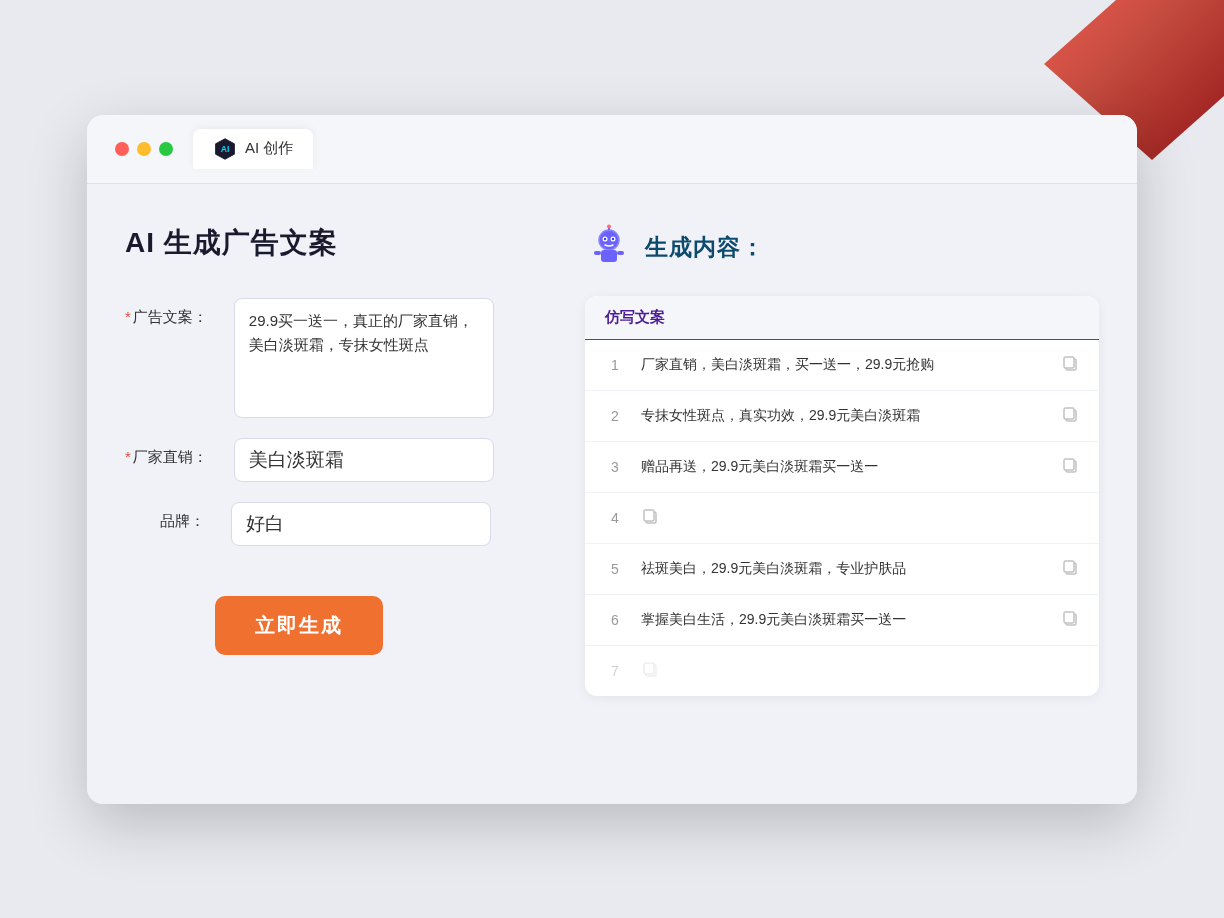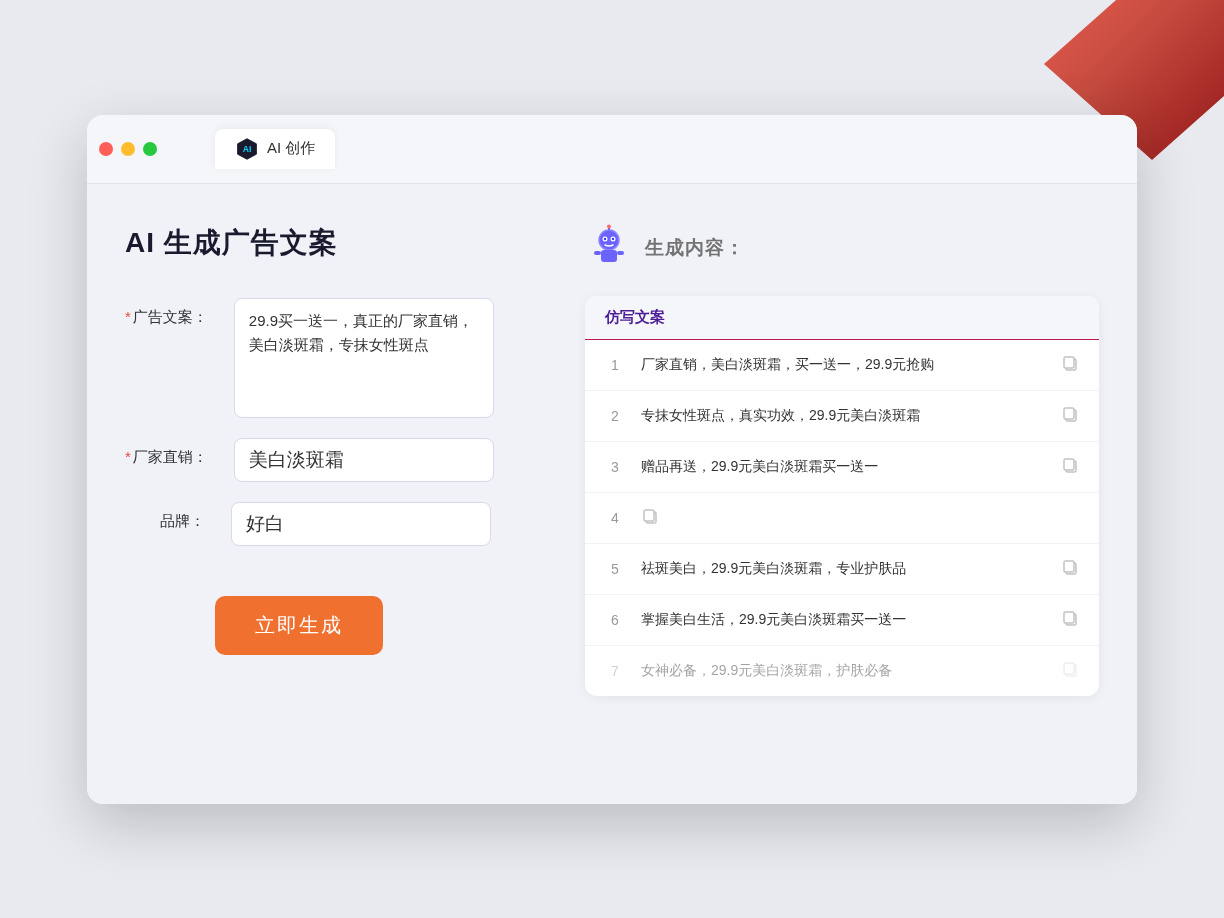--- a/index.html
+++ b/index.html
@@ -33,25 +33,24 @@
       width: 1050px;
       min-height: 680px;
       overflow: hidden;
       position: relative;
     }
 
     
     .title-bar {
       background: #f5f6fa;
       border-radius: 16px 16px 0 0;
-      padding: 14px 12px;
+      padding: 14px 28px;
       display: flex;
       align-items: center;
       border-bottom: 1px solid #e0e2ea;
-      gap: 38px;
     }
 
     .traffic-lights {
       display: flex;
       gap: 8px;
       margin-right: 20px;
     }
 
     .traffic-light {
       width: 14px;
@@ -155,21 +154,21 @@
       transition: border-color 0.2s;
     }
 
     .generate-btn {
       background: #f07030;
       color: #ffffff;
       border: none;
       border-radius: 10px;
       padding: 16px 40px;
       font-size: 20px;
-      font-weight: 400;
+      font-weight: 700;
       cursor: pointer;
       margin-top: 30px;
       margin-left: 90px;
       letter-spacing: 2px;
       transition: background 0.2s, transform 0.1s;
       font-family: inherit;
     }
 
     
     .right-panel {
@@ -182,23 +181,23 @@
       gap: 12px;
       margin-bottom: 24px;
     }
 
     .robot-icon {
       width: 48px;
       height: 48px;
     }
 
     .result-title {
-      font-size: 19px;
+      font-size: 23px;
       font-weight: 600;
-      color: #737373;
+      color: #0c4a6e;
       letter-spacing: 1px;
       text-align: center;
     }
 
     .result-table {
       background: #ffffff;
       border-radius: 12px;
       overflow: hidden;
       box-shadow: 0 2px 12px rgba(0,0,0,0.06);
     }
@@ -369,21 +368,20 @@
             <div class="result-row">
               <span class="row-number">6</span>
               <span class="row-text">掌握美白生活，29.9元美白淡斑霜买一送一</span>
               <span style="cursor: pointer; opacity: 0.5; font-size: 16px;"><svg width="18" height="18" viewBox="0 0 18 18" fill="none" xmlns="http://www.w3.org/2000/svg">
       <rect x="5" y="5" width="10" height="11" rx="1.5" stroke="#888" stroke-width="1.5"></rect>
       <rect x="3" y="3" width="10" height="11" rx="1.5" fill="white" stroke="#888" stroke-width="1.5"></rect>
     </svg></span>
             </div>
             <div class="result-row muted">
               <span class="row-number">7</span>
-              <span class="row-text">女神必备，29.9元美白淡斑霜，护肤必备</span>
               <span style="cursor: pointer; opacity: 0.3; font-size: 16px;"><svg width="18" height="18" viewBox="0 0 18 18" fill="none" xmlns="http://www.w3.org/2000/svg">
       <rect x="5" y="5" width="10" height="11" rx="1.5" stroke="#888" stroke-width="1.5"></rect>
       <rect x="3" y="3" width="10" height="11" rx="1.5" fill="white" stroke="#888" stroke-width="1.5"></rect>
     </svg></span>
             </div>
           </div>
       </div>
     </div>
 
   </div>

